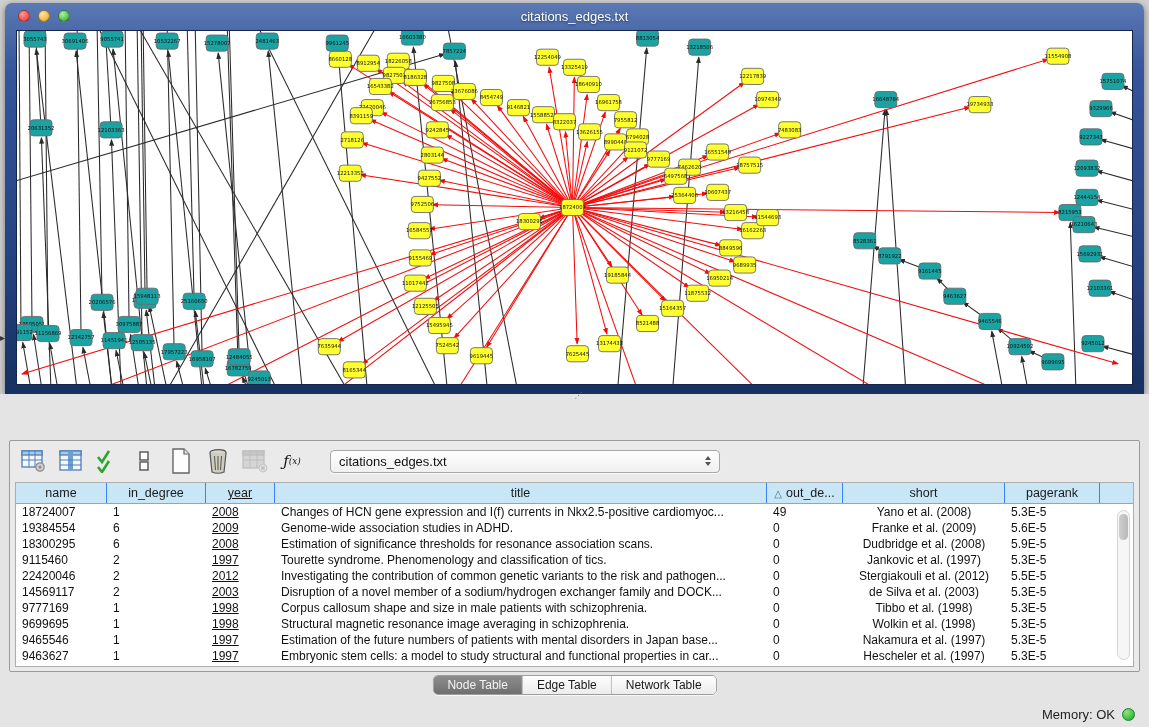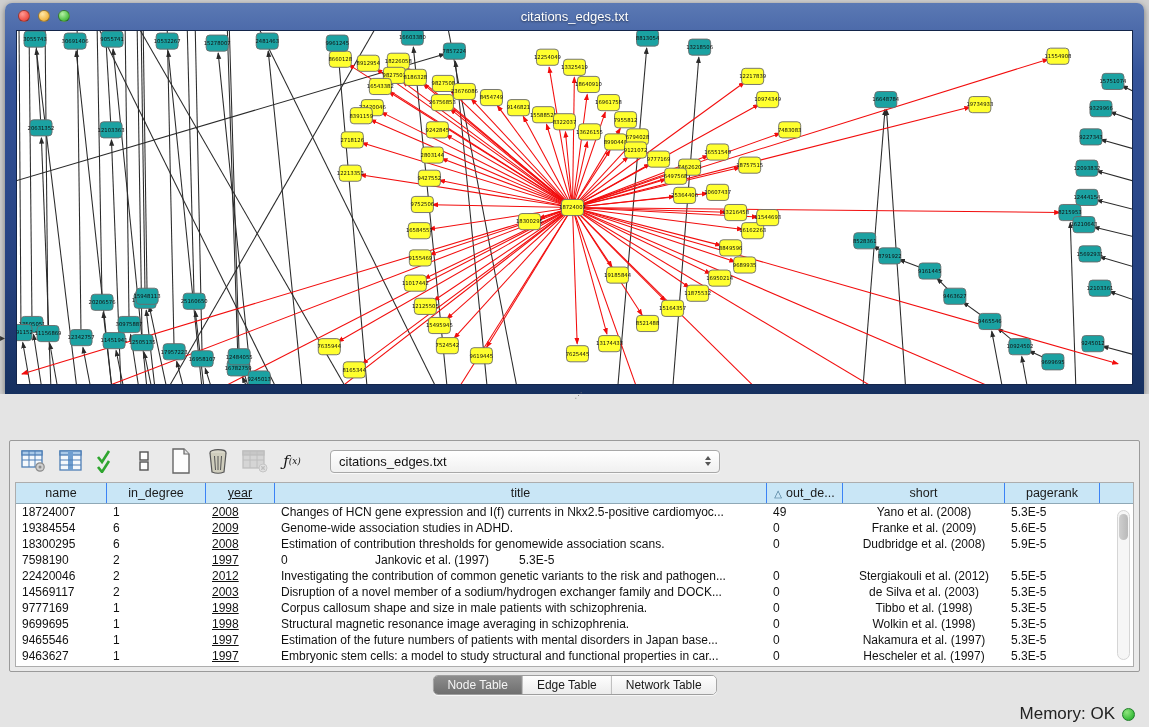--- a/index.html
+++ b/index.html
@@ -69,21 +69,21 @@
 
   
   .tabs { position:absolute; left:50%; transform:translateX(-50%); top:281px; display:flex; height:20px;
     border:1px solid #9e9e9e; border-radius:5px; overflow:hidden; background:#fff; box-shadow:0 1px 0 rgba(255,255,255,.7); }
   .tab { display:flex; align-items:center; justify-content:center; font-size:12px; padding:0 14px;
     color:#1a1a1a; background:linear-gradient(#fefefe,#ececec); border-right:1px solid #b5b5b5; cursor:default; }
   .tab:last-child { border-right:none; }
   .tab.selected { background:linear-gradient(#8d8d8d,#6f6f6f); color:#f5f5f5; }
 
   .statusbar { position:absolute; left:0; right:0; bottom:0; height:26px; display:flex; align-items:center; justify-content:flex-end; padding-right:14px; gap:7px; }
-  .mem-label { font-size:17px; color:#222; }
+  .mem-label { font-size:13px; color:#222; }
   .mem-dot { width:13px; height:13px; border-radius:50%; border:1px solid #1e7d28;
     background:radial-gradient(circle at 35% 30%, #8fe57e, #3fbf3f 65%, #2a9c33); }
 </style>
 </head>
 <body>
 
 <div class="net-window">
   <div class="titlebar">
     <div class="lights">
       <span class="light close"></span>
@@ -803,29 +803,30 @@
             <div class="td c2">2009</div>
             <div class="td c3">Genome-wide association studies in ADHD.</div>
             <div class="td c4">0</div>
             <div class="td c5">Franke et al. (2009)</div>
             <div class="td c6">5.6E-5</div>
           </div>
           <div class="tr">
             <div class="td c0">18300295</div>
             <div class="td c1">6</div>
             <div class="td c2">2008</div>
-            <div class="td c3">Estimation of contribution thresholds for genomewide association scans.</div>
+            <div class="td c3">Estimation of significance thresholds for resonance association scans.</div>
             <div class="td c4">0</div>
             <div class="td c5">Dudbridge et al. (2008)</div>
             <div class="td c6">5.9E-5</div>
           </div>
           <div class="tr">
-            <div class="td c0">7598190</div>
+            <div class="td c0">9115460</div>
             <div class="td c1">2</div>
             <div class="td c2">1997</div>
+            <div class="td c3">Tourette syndrome. Phenomenology and classification of tics.</div>
             <div class="td c4">0</div>
             <div class="td c5">Jankovic et al. (1997)</div>
             <div class="td c6">5.3E-5</div>
           </div>
           <div class="tr">
             <div class="td c0">22420046</div>
             <div class="td c1">2</div>
             <div class="td c2">2012</div>
             <div class="td c3">Investigating the contribution of common genetic variants to the risk and pathogen...</div>
             <div class="td c4">0</div>

